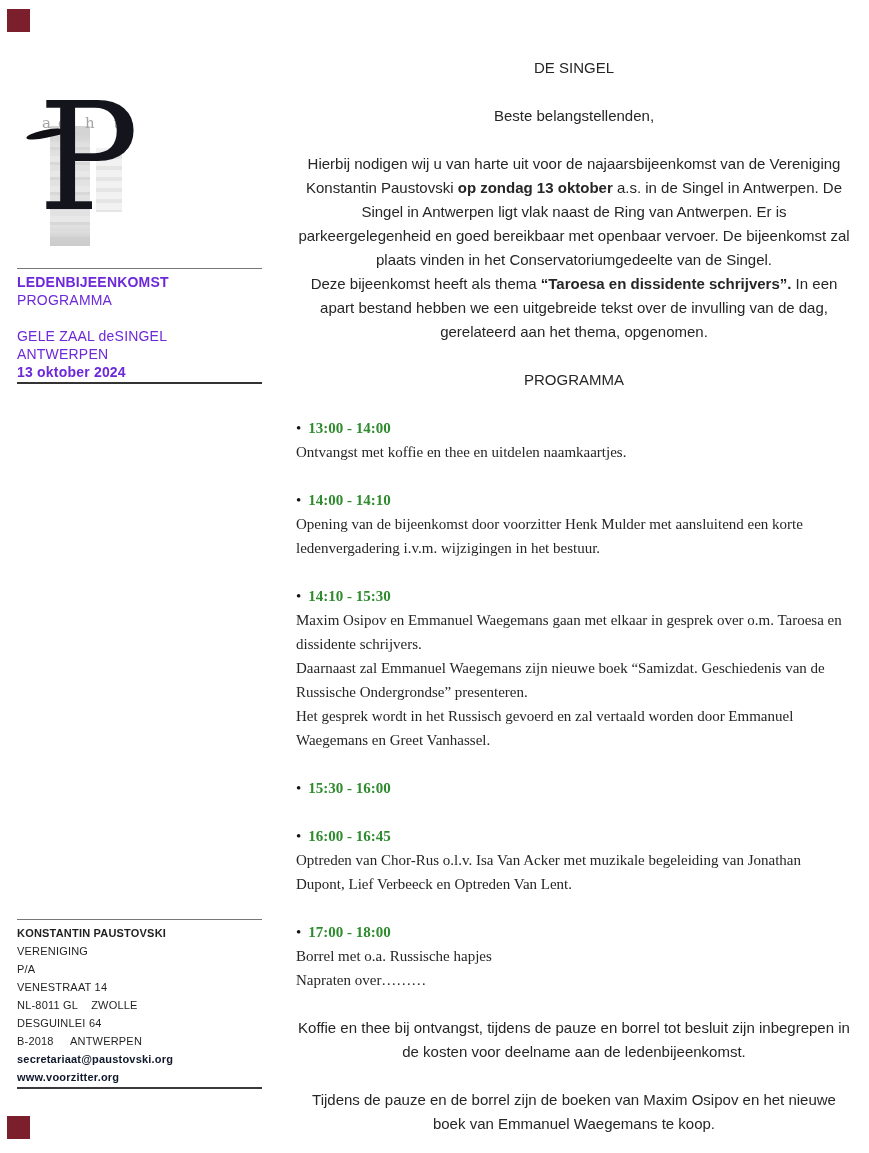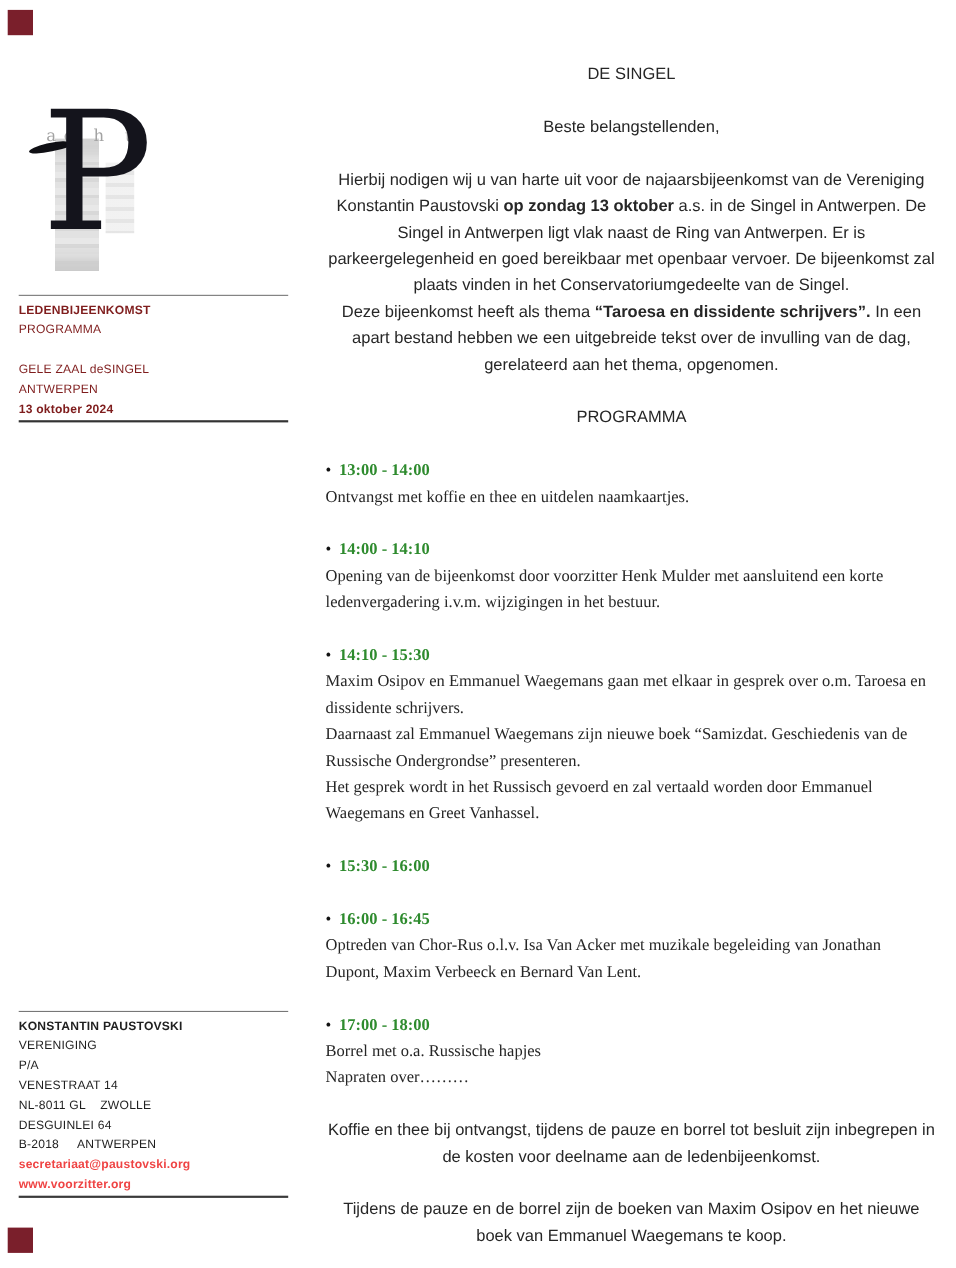--- a/index.html
+++ b/index.html
@@ -38,32 +38,32 @@
   .logo-letter{
     position:absolute;left:12px;top:-26px;
     font-family:"DejaVu Serif",serif;font-size:150px;line-height:1;font-weight:400;color:#14141c;
   }
 
   
   .event-block{
     position:absolute;left:17px;top:268px;width:245px;
     border-top:1px solid #777;border-bottom:2px solid #333;
     padding:4px 0 1px 0;
-    font-size:11px;line-height:18px;letter-spacing:.2px;color:#7f1d1d;
+    font-size:14px;line-height:18px;letter-spacing:.2px;color:#6d28d9;
   }
   .org-block{
     position:absolute;left:17px;top:919px;width:245px;
     border-top:1px solid #777;border-bottom:2px solid #3a3a3a;
     padding:4px 0 1px 0;
     font-size:11px;line-height:18px;letter-spacing:.2px;color:#1f1f1f;
   }
   .bold{font-weight:bold;}
   .spacer{height:18px;}
   .pre{white-space:pre-line;}
-  .green-link{color:#ef4444;font-weight:bold;text-decoration:none;display:block;}
+  .green-link{color:#0f172a;font-weight:bold;text-decoration:none;display:block;}
 
   
   .main{position:absolute;left:296px;top:56px;width:556px;font-size:15px;line-height:24px;color:#262626;}
   .main p{margin:0 0 24px 0;text-align:center;}
   .b{font-weight:bold;margin-top:44px;}
   .sched-item{margin:0 0 24px 0;font-family:Liberation Serif, serif;}
   .bullet{color:#111;margin-right:7px;}
   .time{color:#2e8b2e;font-weight:bold;}
 </style>
 </head>
@@ -130,21 +130,21 @@
 Daarnaast zal Emmanuel Waegemans zijn nieuwe boek “Samizdat. Geschiedenis van de Russische Ondergrondse” presenteren.
 Het gesprek wordt in het Russisch gevoerd en zal vertaald worden door Emmanuel Waegemans en Greet Vanhassel.</div>
     </div>
 
     <div class="sched-item">
       <div><span class="bullet">•</span><span class="time">15:30 - 16:00</span></div>
     </div>
 
     <div class="sched-item">
       <div><span class="bullet">•</span><span class="time">16:00 - 16:45</span></div>
-      <div class="pre">Optreden van Chor-Rus o.l.v. Isa Van Acker met muzikale begeleiding van Jonathan Dupont, Maxim Verbeeck en Bernard Van Lent.</div>
+      <div class="pre">Optreden van Chor-Rus o.l.v. Isa Van Acker met muzikale begeleiding van Jonathan Dupont, Lief Verbeeck en Optreden Van Lent.</div>
     </div>
 
     <div class="sched-item">
       <div><span class="bullet">•</span><span class="time">17:00 - 18:00</span></div>
       <div class="pre">Borrel met o.a. Russische hapjes
 Napraten over………</div>
     </div>
 
     <p>Koffie en thee bij ontvangst, tijdens de pauze en borrel tot besluit zijn inbegrepen in de kosten voor deelname aan de ledenbijeenkomst.</p>
 

